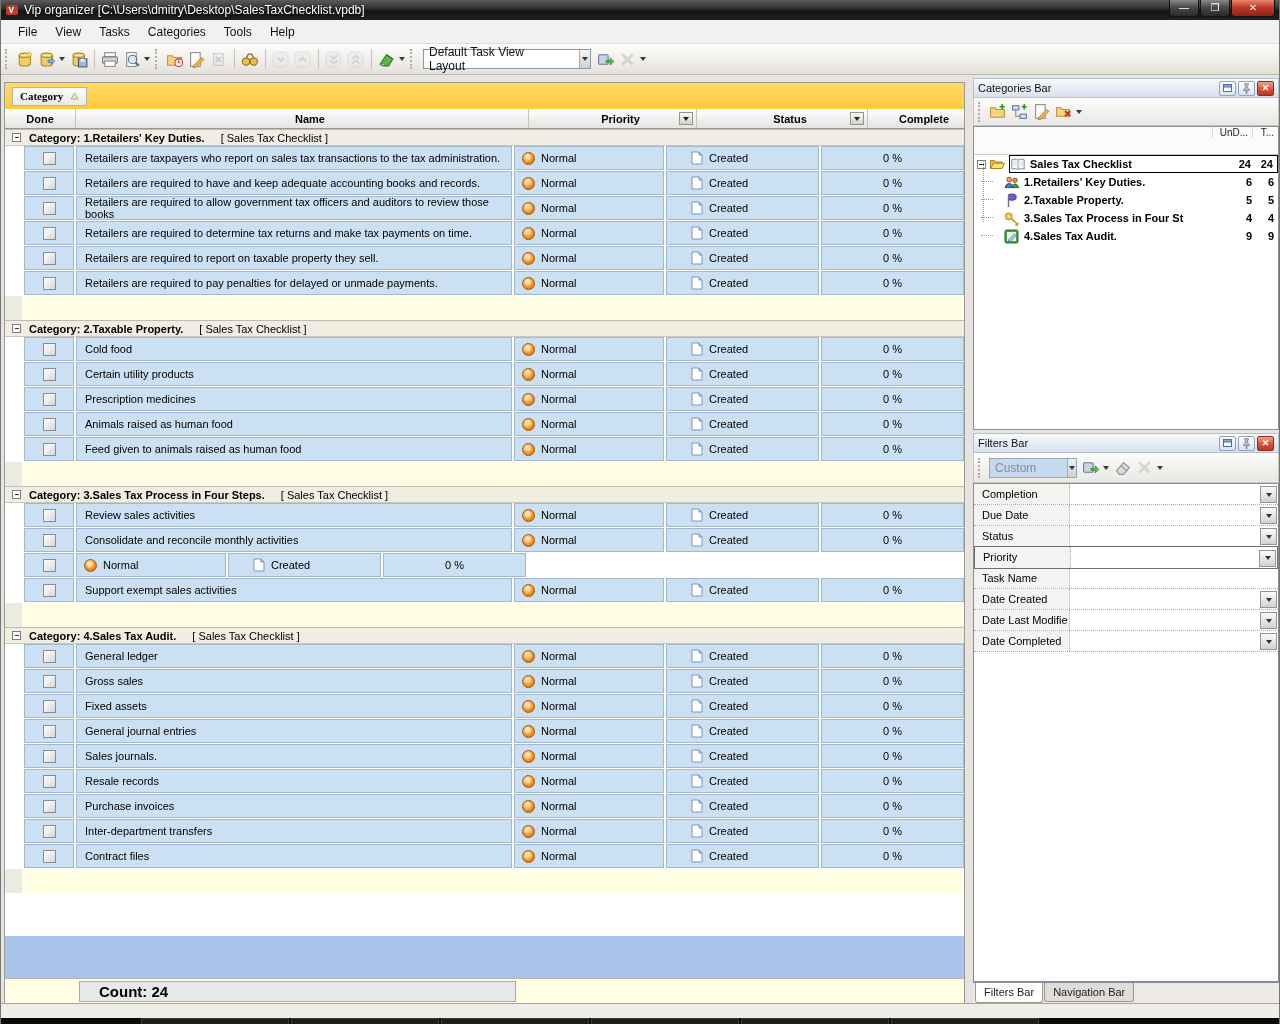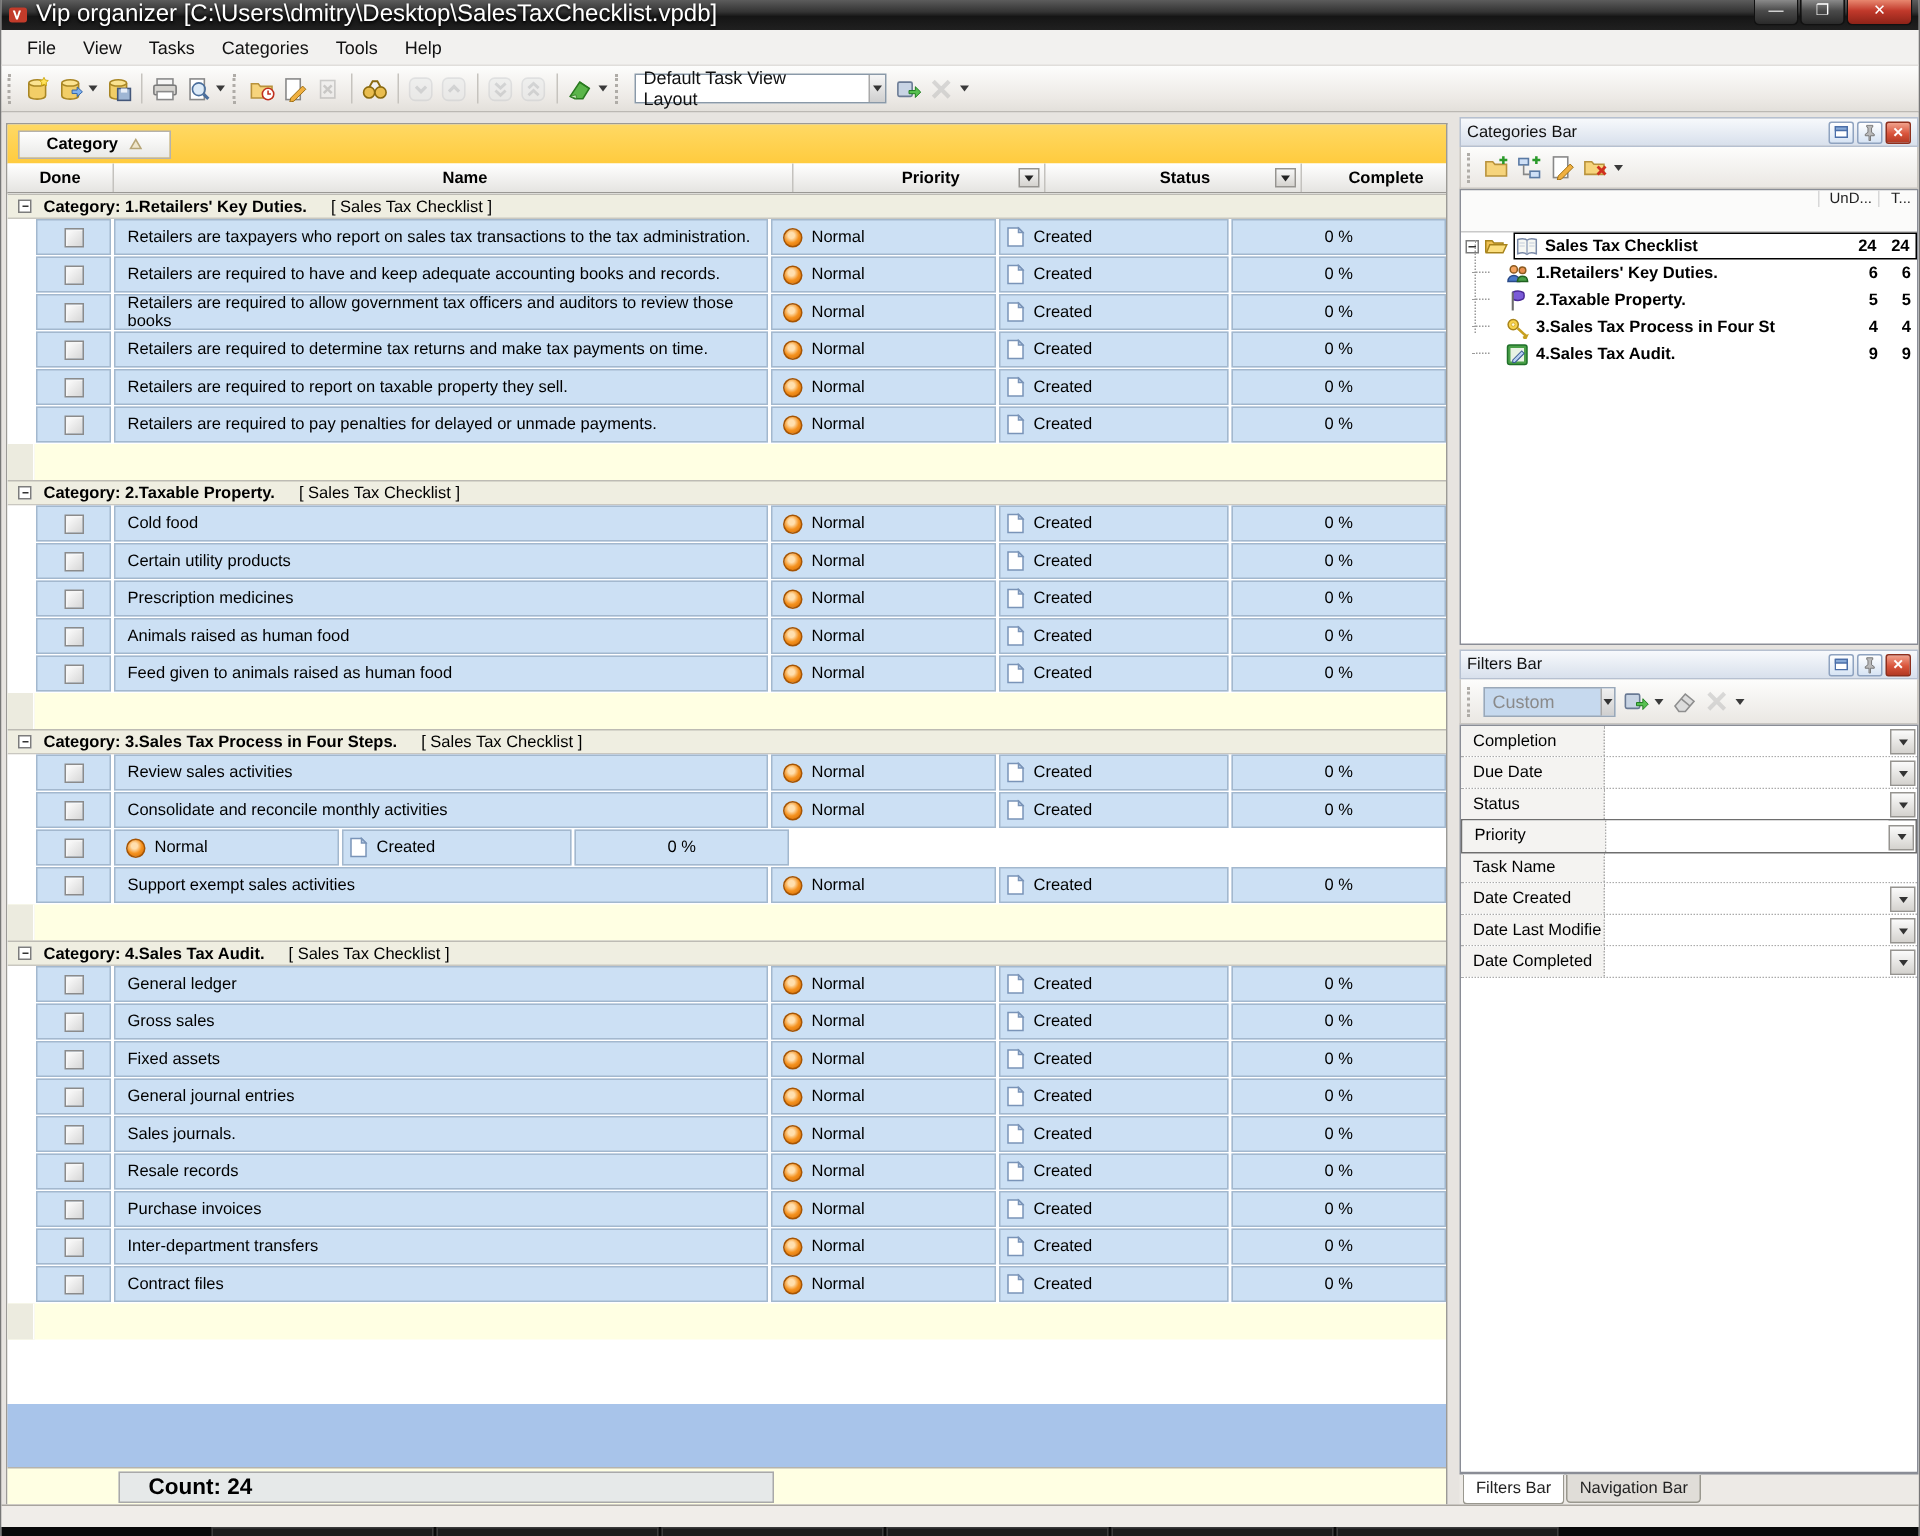--- a/index.html
+++ b/index.html
@@ -4,21 +4,21 @@
 <style>
   * { box-sizing: border-box; margin: 0; padding: 0; }
   html,body { width:1280px; height:1024px; overflow:hidden; background:#0a0a0a;
     font-family:"Liberation Sans", sans-serif; }
   .app { position:absolute; inset:0; border-left:1px solid #777; border-right:1px solid #777; background:#E7E4E0; }
 
   
   .titlebar { position:absolute; top:0; left:0; right:0; height:20px;
     background:linear-gradient(#5c5c5c,#333 40%,#151515 55%,#202020); display:flex; align-items:center; padding-left:4px; }
   .app-icon { width:14px; height:14px; margin-right:5px; }
-  .title-text { color:#fff; font-size:16px; text-shadow:0 1px 2px #000; }
+  .title-text { color:#fff; font-size:12px; text-shadow:0 1px 2px #000; }
   .winbtns { position:absolute; right:4px; top:0; display:flex; }
   .winbtn { width:30px; height:17px; border:1px solid #111; border-top:none; border-radius:0 0 4px 4px;
     background:linear-gradient(#8a8a8a,#4a4a4a 45%,#2a2a2a); color:#fff; font-size:10px; line-height:15px; text-align:center; margin-left:1px;}
   .winbtn.close { width:44px; background:linear-gradient(#e8876f,#c1392b 45%,#8e2318); }
 
   
   .menubar { position:absolute; top:20px; left:0; right:0; height:24px; background:#F2F1EF;
     display:flex; align-items:center; padding-left:8px; border-bottom:1px solid #E0DEDB; }
   .menu-item { font-size:12px; color:#111; padding:3px 9px; }
 
@@ -37,21 +37,21 @@
     border-left:1px solid #A9A9A9; display:flex; align-items:center; justify-content:center; }
   .arrowbtn i, .dropbtn i { width:0; height:0; border-left:3px solid transparent; border-right:3px solid transparent; border-top:4px solid #333; }
   .layout-combo { width:168px; margin:0 4px;gap:42px; }
 
   
   .client { position:absolute; top:75px; left:0; right:0; height:928px; background:#E7E4E0; }
   .grid { position:absolute; left:3px; top:7px; width:961px; height:921px; background:#fff;
     display:flex; flex-direction:column; border:1px solid #9C9A96; border-bottom:none; }
   .goldbar { height:26px; background:linear-gradient(#FFD964,#FFCB3E); display:flex; align-items:center; padding-left:7px; flex:0 0 auto;}
   .groupby-btn { height:19px; background:linear-gradient(#FFFFFF,#E9E9E6); border:1px solid #B5B2AC;
-    display:flex; align-items:center; font-size:11px; font-weight:bold; padding:0 18px; color:#000; }
+    display:flex; align-items:center; font-size:11px; font-weight:bold; padding:0 7px; color:#000;font-family:Liberation Serif, serif; }
   .groupby-btn svg { margin-left:7px; }
   .colheader { height:20px; background:linear-gradient(#FFFFFF,#E5E4E1); border-bottom:1px solid #9A9894;
     display:flex; font-size:11px; font-weight:bold; color:#000; flex:0 0 auto;gap:16px; }
   .hcell { display:flex; align-items:center; justify-content:center; border-right:1px solid #C4C2BE; position:relative; }
   .hc-done{width:71px;} .hc-name{width:437px;} .hc-priority{width:152px;} .hc-status{width:155px;} .hc-complete{flex:1; border-right:none;}
   .hfilter { position:absolute; right:3px; top:3px; width:14px; height:13px; background:linear-gradient(#F8F8F8,#D5D3CF);
     border:1px solid #969490; display:flex; align-items:center; justify-content:center; }
   .hfilter i { width:0;height:0;border-left:3px solid transparent;border-right:3px solid transparent;border-top:4px solid #222; }
 
   .grid-body { flex:1 1 auto; background:#fff; display:flex; flex-direction:column; overflow:hidden; }
@@ -59,21 +59,21 @@
     display:flex; align-items:center; padding-left:7px; font-size:11px; color:#000; flex:0 0 auto;}
   .minusbox { width:9px; height:9px; background:#fff; border:1px solid #7c7c7c; position:relative; margin-right:8px; flex:0 0 auto;}
   .minusbox::after { content:""; position:absolute; left:2px; top:3px; width:4px; height:1px; background:#333; }
   .gh-title { margin-right:16px;font-weight:bold; }
   .gh-book { color:#000; }
   .task-row { height:25px; display:flex; background:#fff; padding:0 0 1px 19px; flex:0 0 auto;}
   .tcell { background:#CCE0F4; border:1px solid #A3B8CE; height:24px; display:flex; align-items:center; font-size:11px; color:#000;}
   .c-done { width:50px; justify-content:center; margin-right:2px; }
   .c-name { width:436px; padding-left:8px; margin-right:2px; }
   .c-priority { width:150px; padding-left:7px; margin-right:2px; }
-  .c-status { width:153px; padding-left:4px; margin-right:2px; }
+  .c-status { width:153px; padding-left:24px; margin-right:2px; }
   .c-complete { width:143px; justify-content:center; }
   .checkbox { width:13px; height:13px; border:1px solid #8B8B8B; background:linear-gradient(135deg,#FFFFFF,#D6D6D6);
     box-shadow:inset 1px 1px 0 #f6f6f6; }
   .prio-ball { width:13px; height:13px; border-radius:50%; margin-right:6px; flex:0 0 auto;
     background:radial-gradient(circle at 42% 36%, #FFDFAE 0 2px, #F5921F 5px, #D06A04 9px, #A85602);
     border:1px solid #A55403; }
   .status-ic { margin-right:6px; display:inline-flex; flex:0 0 auto;}
   .spacer-row { height:24px; background:#FFFFE3; display:flex; flex:0 0 auto; }
   .spacer-left { width:18px; background:#ECEBDF; border-right:1px solid #fff; }
   .bluefill { flex:1 1 auto; background:#A8C4EA; }

